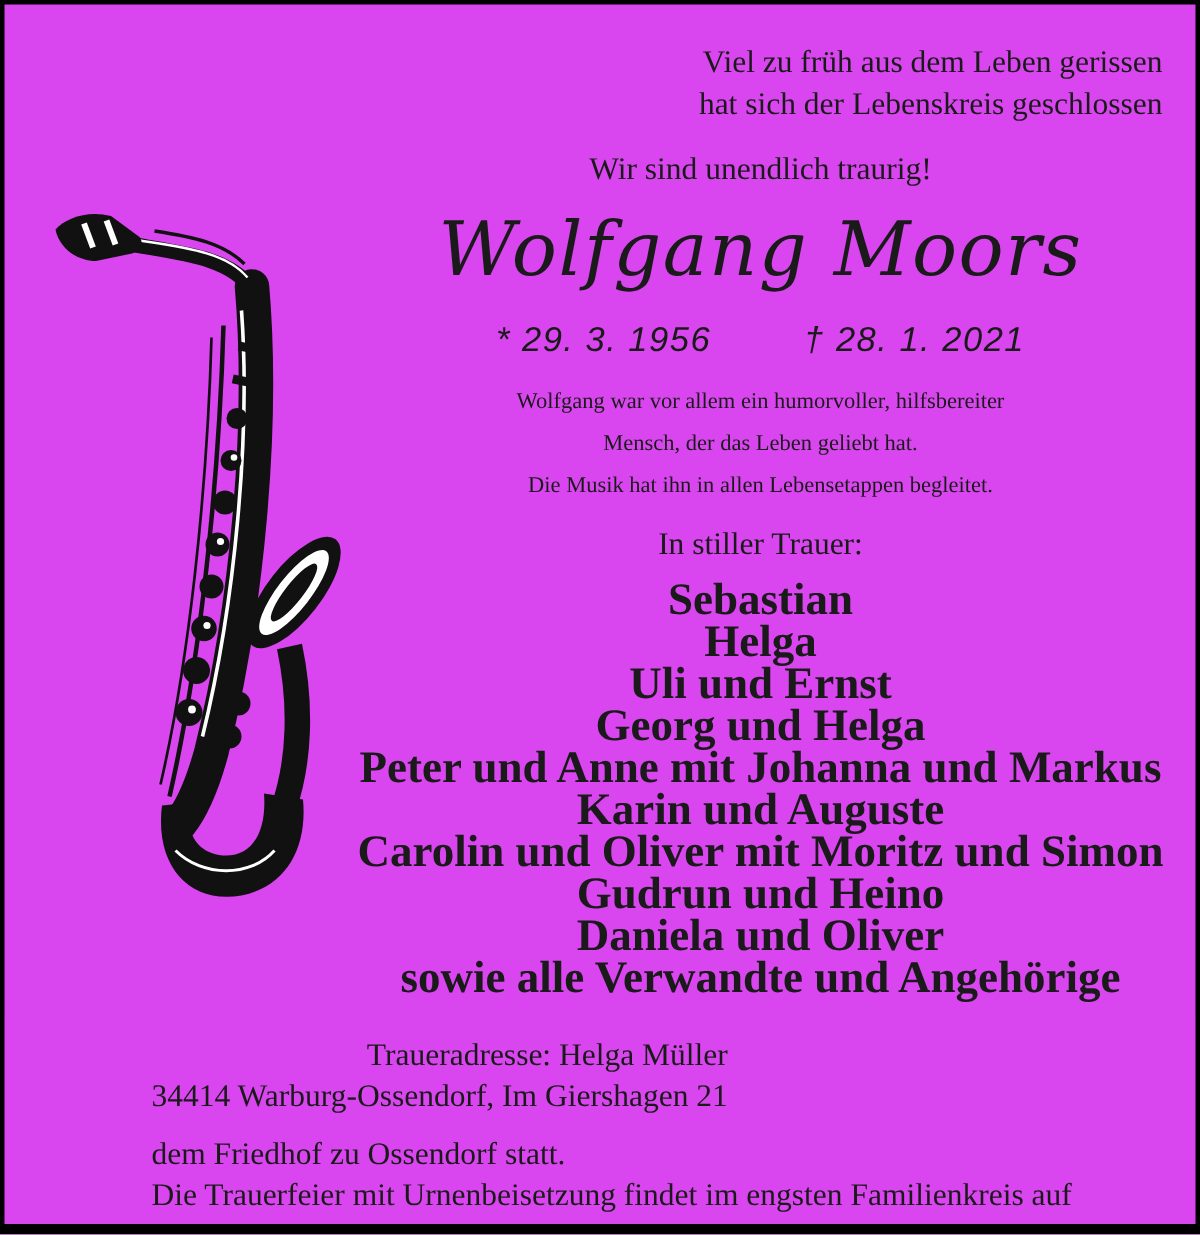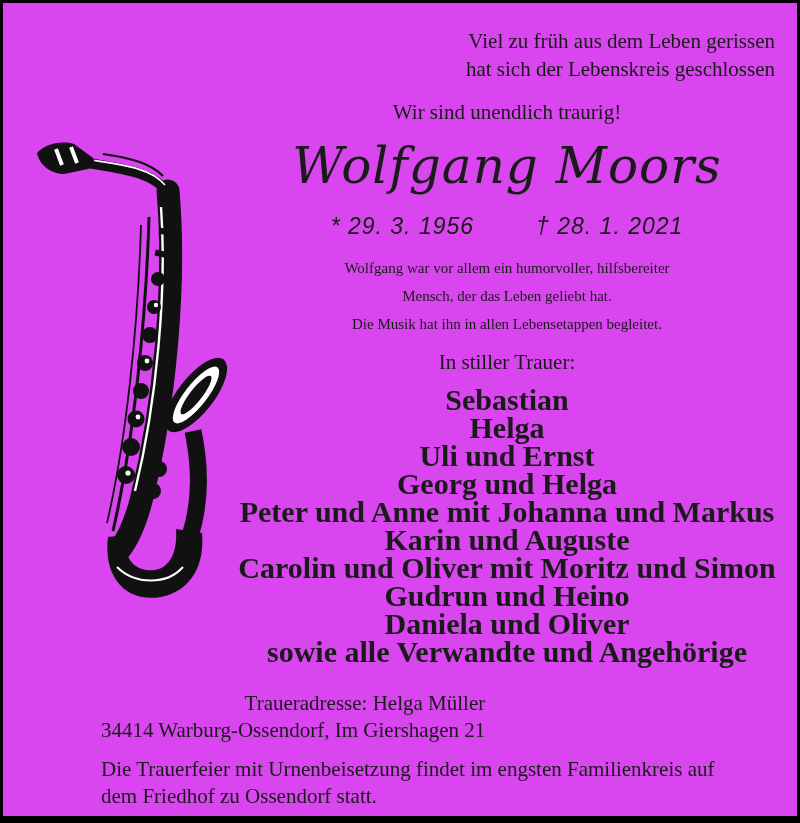--- a/index.html
+++ b/index.html
@@ -180,17 +180,17 @@
     <div>Daniela und Oliver</div>
     <div>sowie alle Verwandte und Angehörige</div>
   </div>
 
   <div class="address">
     <div>Traueradresse: Helga Müller</div>
     <div>34414 Warburg-Ossendorf, Im Giershagen 21</div>
   </div>
 
   <div class="funeral">
+    <div>dem Friedhof zu Ossendorf statt.</div>
     <div>Die Trauerfeier mit Urnenbeisetzung findet im engsten Familienkreis auf</div>
-    <div>dem Friedhof zu Ossendorf statt.</div>
   </div>
 
 </div>
 
 </body></html>

